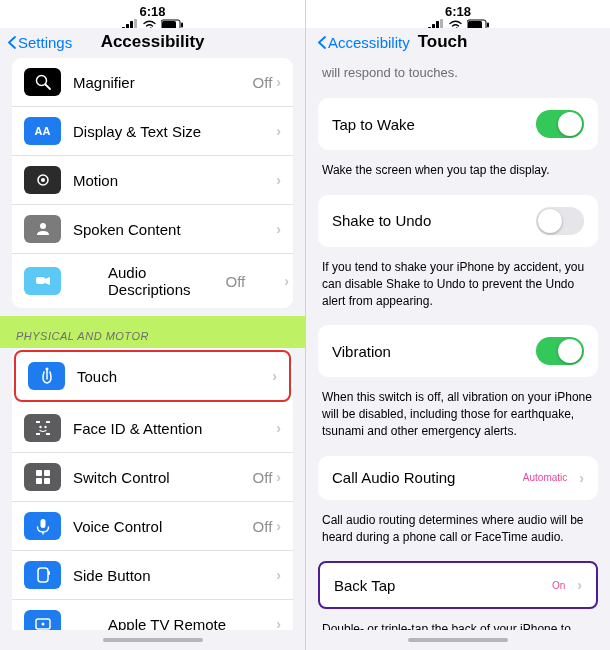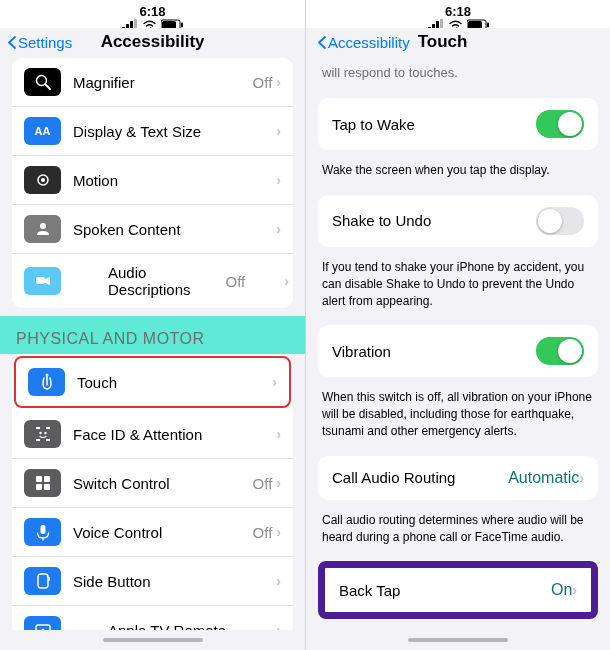--- a/index.html
+++ b/index.html
@@ -73,26 +73,27 @@
       margin-right: 60px;
     }
 
     .settings-list {
       flex: 1;
       overflow-y: auto;
     }
 
     .section-header {
       padding: 14px 16px 6px 16px;
-      font-size: 16px;
+      font-size: 11px;
       font-weight: 400;
       color: #6d6d72;
       text-transform: uppercase;
       letter-spacing: 0.5px;
-      background: #5eead4;
+      background: #bef264;
+      font-style: italic;
     }
 
     .list-group {
       background: #fff;
       margin: 0 0 0 0;
       border-radius: 10px;
       overflow: hidden;
       margin: 0 12px 8px 12px;
     }
 
@@ -204,23 +205,23 @@
       border-bottom: none;
     }
 
     .right-item-label {
       flex: 1;
       font-size: 15px;
       color: #000;
     }
 
     .right-item-value {
-      font-size: 16px;
-      color: #0f766e;
-      margin-right: 0;
+      font-size: 10px;
+      color: #ec4899;
+      margin-right: 12px;
     }
 
     .description-text {
       font-size: 12px;
       color: #000000;
       padding: 4px 16px 8px 16px;
       line-height: 1.4;
     }
 
     .top-description {
@@ -256,21 +257,21 @@
       position: absolute;
       top: 2px;
       box-shadow: 0 1px 3px rgba(0,0,0,0.3);
       transition: left 0.2s;
     }
 
     .toggle.on .toggle-thumb { left: 22px; }
     .toggle.off .toggle-thumb { left: 2px; }
 
     .back-tap-row {
-      border: 7px solid #4c1d95;
+      border: 2px solid #4c1d95;
       border-radius: 8px;
       margin: 8px 12px;
       background: #fff;
       overflow: hidden;
     }
 
     .back-tap-inner {
       display: flex;
       align-items: center;
       padding: 12px 14px;

